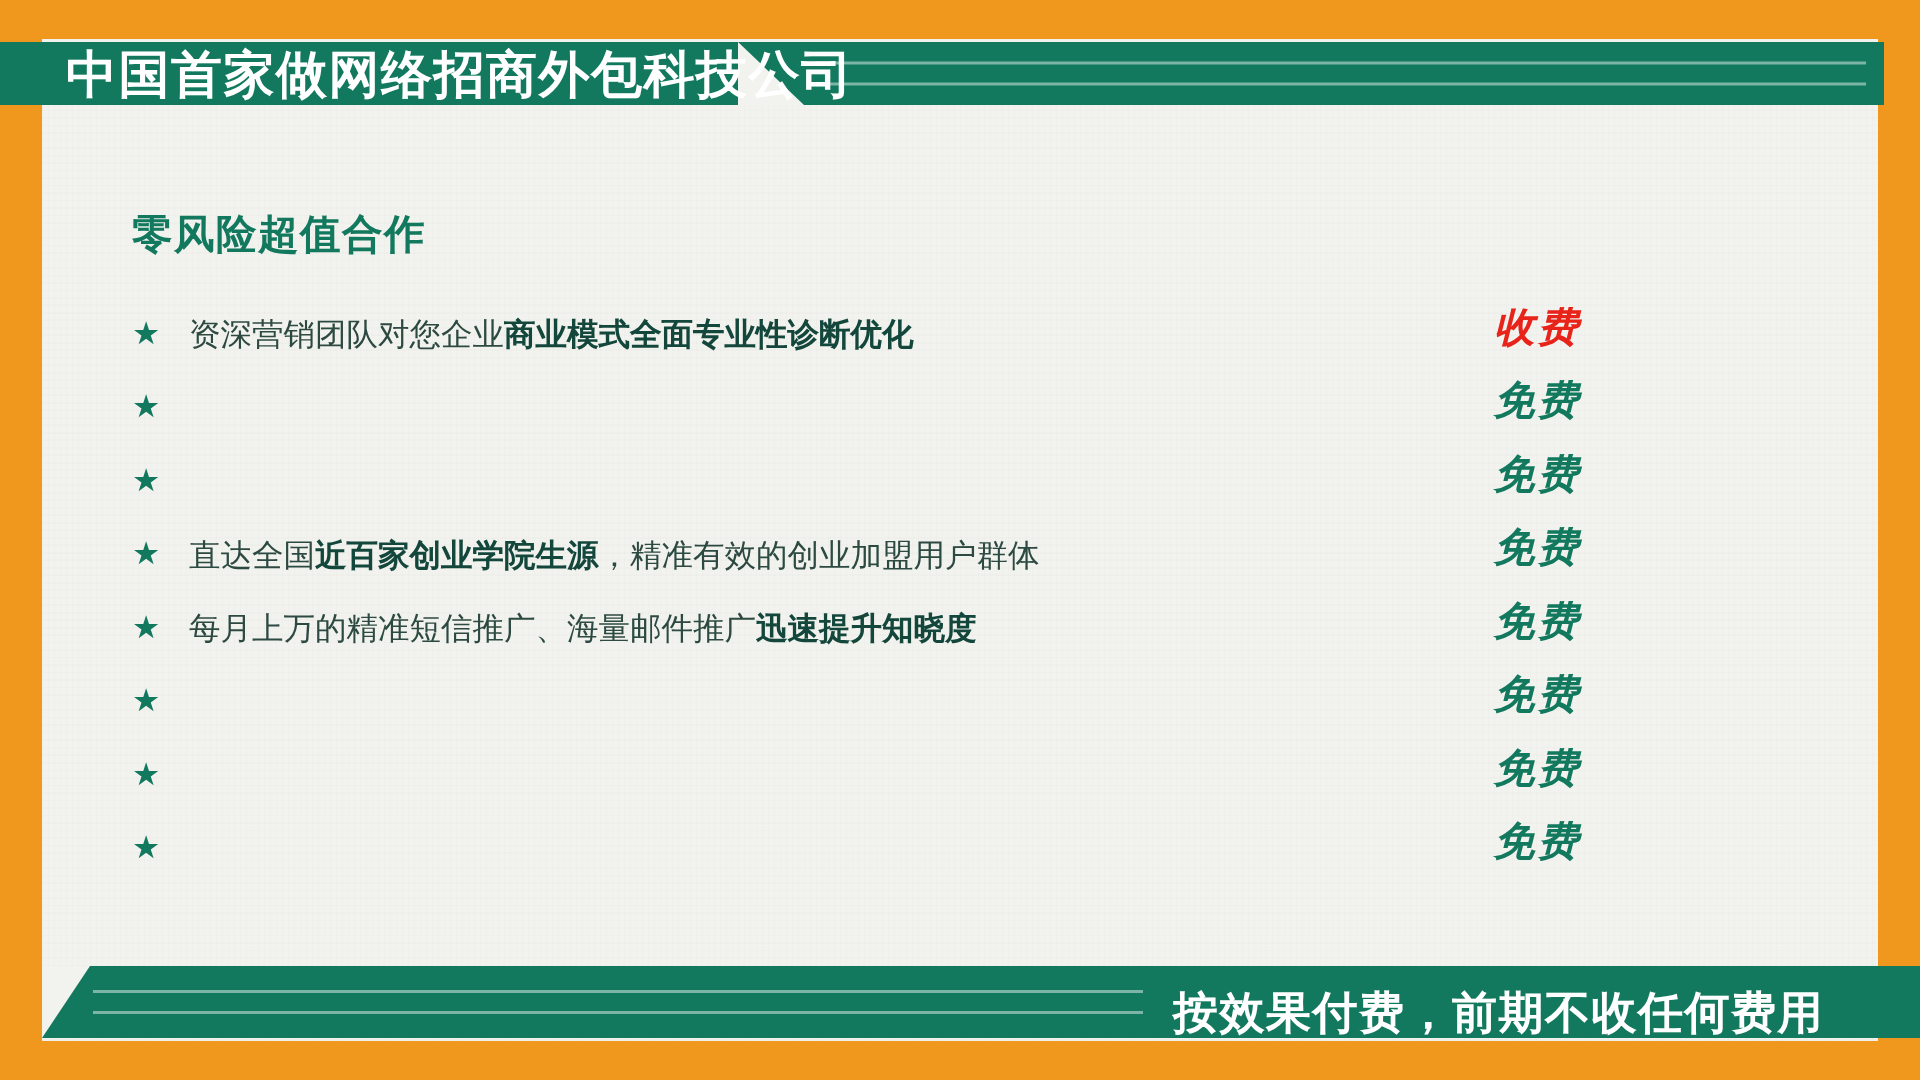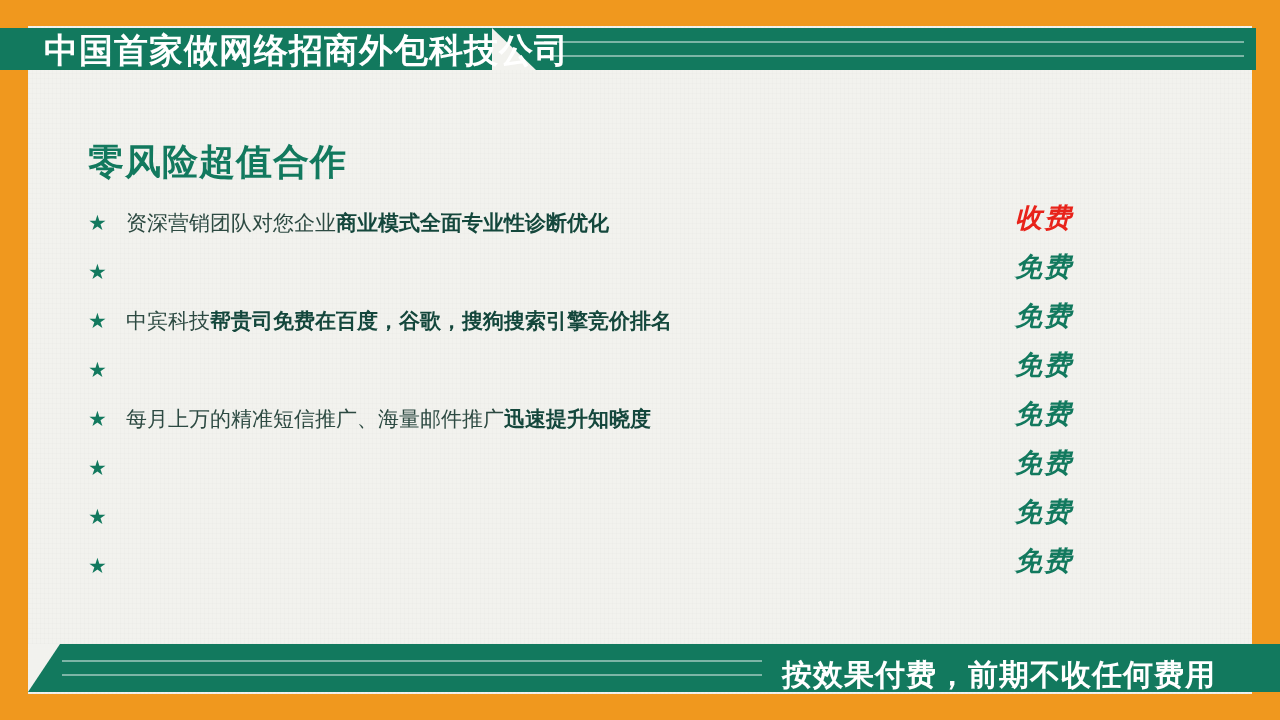--- a/index.html
+++ b/index.html
@@ -86,21 +86,21 @@
     line-height: 30px;
     white-space: nowrap;
     z-index: 5;
   }
 
   
   .section-title {
     position: absolute;
     left: 88px;
     top: 138px;
-    font-size: 36px;
+    font-size: 27px;
     font-weight: bold;
     color: #12795E;
     letter-spacing: 1px;
     white-space: nowrap;
   }
 
   
   .list {
     position: absolute;
     left: 88px;
@@ -130,21 +130,21 @@
   }
   .row-text b {
     font-weight: bold;
     color: #14473C;
   }
   .price {
     position: absolute;
     right: 36px;
     top: 2px;
     width: 96px;
-    text-align: center;
+    text-align: left;
     font-size: 27px;
     font-weight: bold;
     font-family: "Liberation Serif", serif;
     color: #12795E;
     font-style: italic;
     letter-spacing: 2px;
   }
   .price.charged {
     color: #E8231A;
   }
@@ -226,26 +226,26 @@
       <span class="price charged">收费</span>
     </div>
 
     <div class="row">
       <span class="star">★</span>
       <span class="price">免费</span>
     </div>
 
     <div class="row">
       <span class="star">★</span>
-      <span class="row-text"><span>中宾科技</span><b>帮贵司免费在百度，谷歌，搜狗搜索引擎竞价排名</b><span></span></span>
-      <span class="price">免费</span>
-    </div>
-
-    <div class="row">
-      <span class="star">★</span>
+      <span class="price">免费</span>
+    </div>
+
+    <div class="row">
+      <span class="star">★</span>
+      <span class="row-text"><span>直达全国</span><b>近百家创业学院生源</b><span>，精准有效的创业加盟用户群体</span></span>
       <span class="price">免费</span>
     </div>
 
     <div class="row">
       <span class="star">★</span>
       <span class="row-text"><span>每月上万的精准短信推广、海量邮件推广</span><b>迅速提升知晓度</b><span></span></span>
       <span class="price">免费</span>
     </div>
 
     <div class="row">

